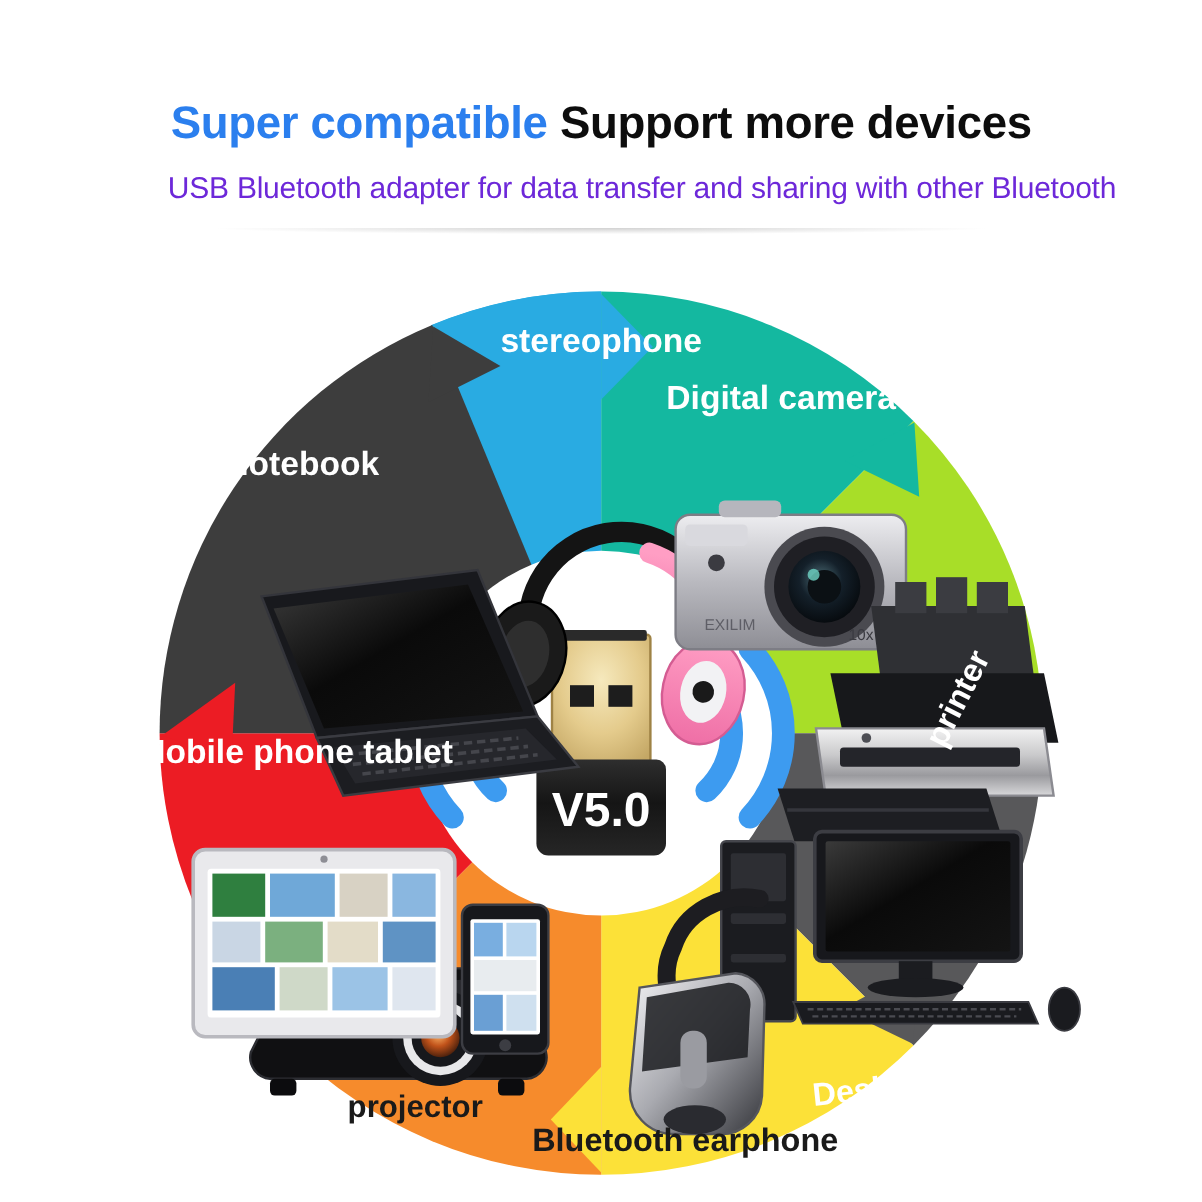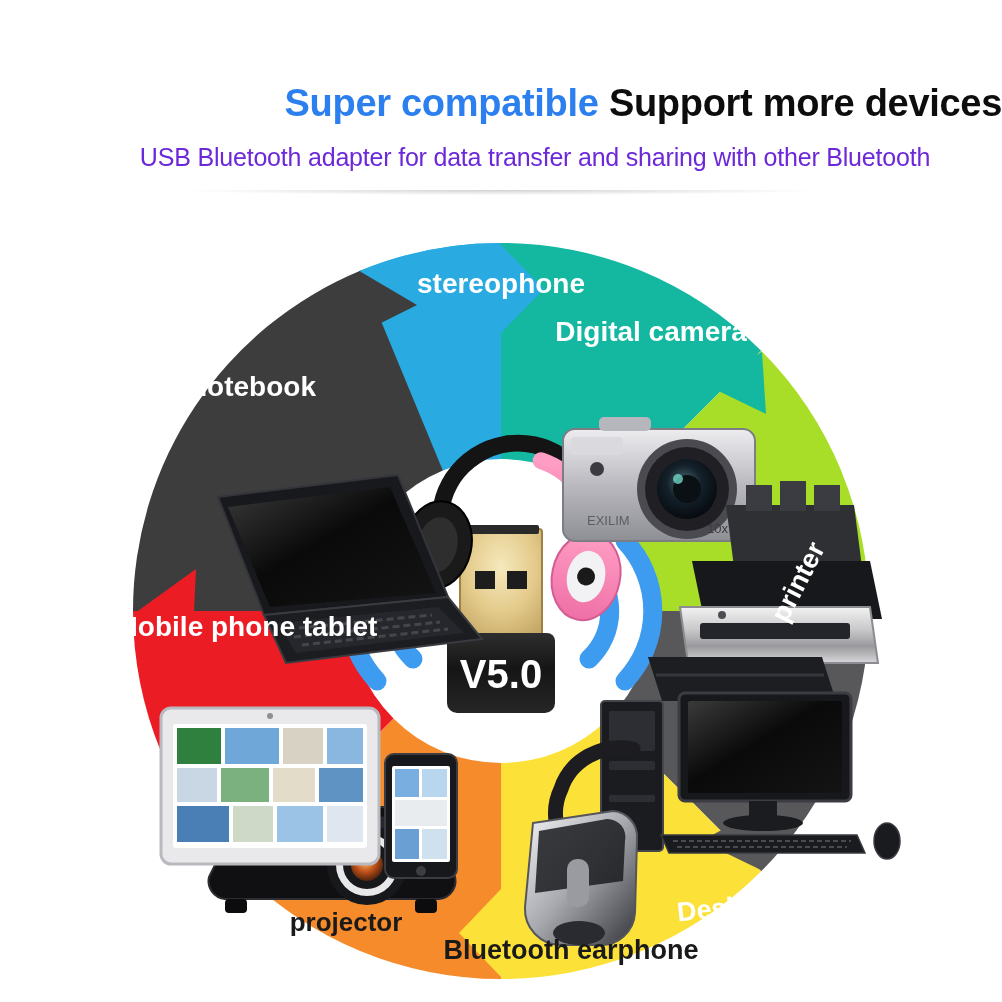--- a/index.html
+++ b/index.html
@@ -10,21 +10,21 @@
     font-family:"Liberation Sans", sans-serif;
     overflow:hidden;
     position:relative;
   }
   #page{position:absolute;inset:0;}
 
   
   .header{position:absolute;top:0;left:0;width:1002px;height:200px;}
   .headline{
     position:absolute;top:82px;left:0;width:1002px;
-    text-align:right;
+    text-align:center;
     font-size:38px;font-weight:bold;
     letter-spacing:-0.3px;
     white-space:nowrap;
   }
   .headline .hl-blue{color:#2b7fee;}
   .headline .hl-black{color:#0d0d0d;}
   .subhead{
     position:absolute;top:143px;left:0;width:1002px;
     text-align:center;
     font-size:25px;color:#6d28d9;

